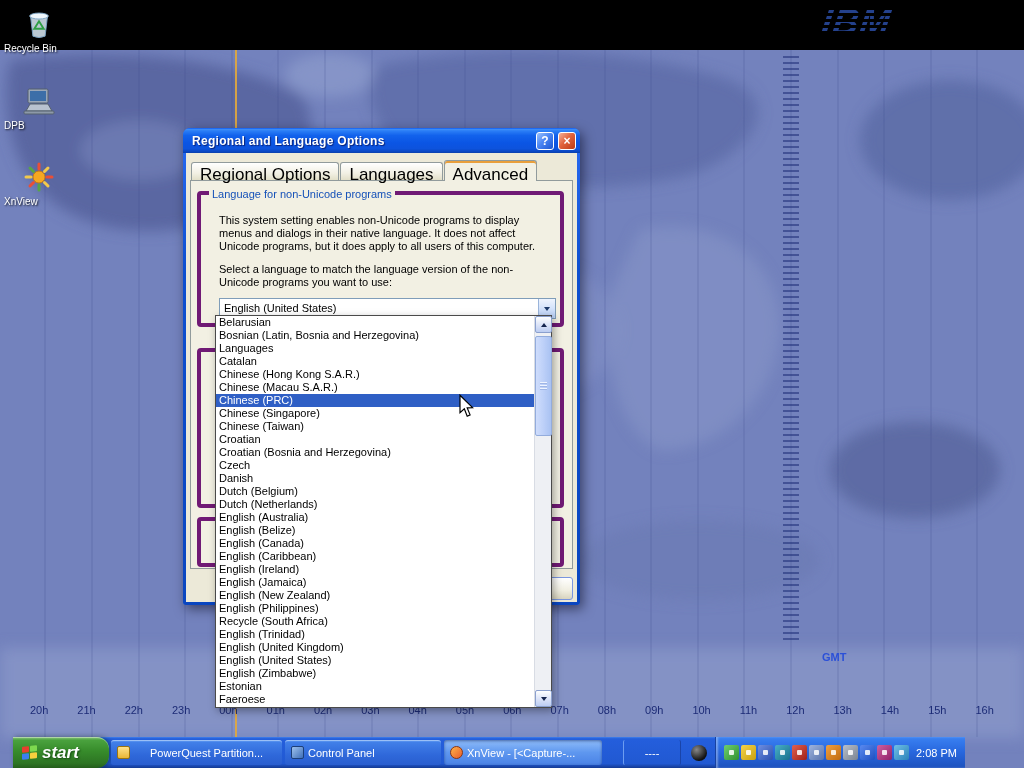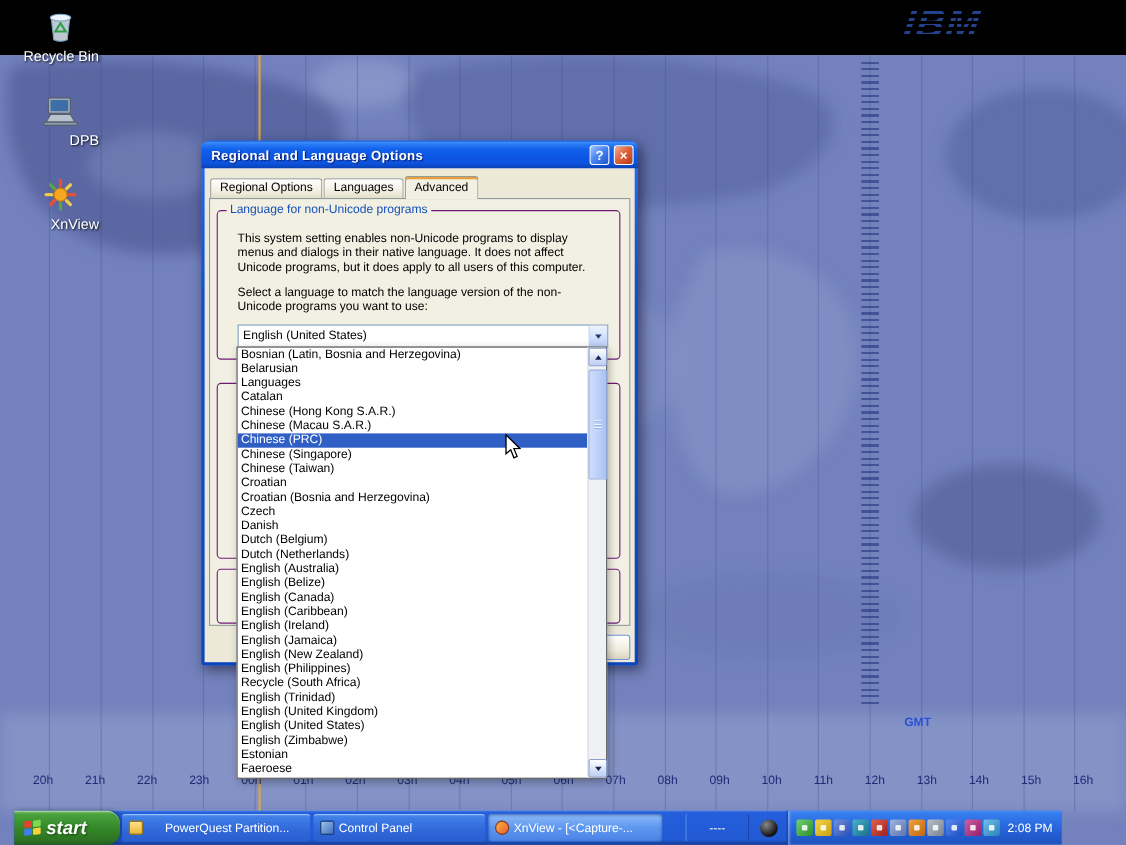--- a/index.html
+++ b/index.html
@@ -12,39 +12,39 @@
 .ibm{position:absolute;top:1px;right:92px;width:110px;height:42px;color:#24418c;font:italic 900 36px "Liberation Sans",sans-serif;letter-spacing:1px;z-index:2;}
 .ibm .txt{position:relative;display:block;transform:skewX(-8deg);}
 .ibm .bars{position:absolute;left:-6px;right:-6px;top:3px;bottom:0;z-index:3;background:repeating-linear-gradient(180deg,transparent 0 3px,#000 3px 6px);}
 .vline{position:absolute;left:235px;top:50px;width:2px;height:687px;background:#e2a93c;opacity:.9;z-index:1;}
 .dateband{position:absolute;left:783px;top:56px;width:16px;height:586px;z-index:1;background:repeating-linear-gradient(180deg,rgba(28,44,118,.55) 0 2px,rgba(28,44,118,0) 2px 6px);}
 .gmt{position:absolute;left:822px;top:651px;z-index:1;color:#2b50d8;font-size:11px;font-weight:bold;}
 .tzrow{position:absolute;left:0;top:704px;width:1024px;z-index:1;display:flex;justify-content:space-between;padding:0 30px;}
 .tz{font-size:11px;color:#1c2b76;}
 
 
-.dicon{position:absolute;width:70px;text-align:right;z-index:2;color:#fff;font-size:13px;text-shadow:1px 1px 2px rgba(0,0,0,.9);cursor:default;margin-left:16px;}
+.dicon{position:absolute;width:70px;text-align:left;z-index:2;color:#fff;font-size:10px;text-shadow:1px 1px 2px rgba(0,0,0,.9);cursor:default;}
 .dicon .ig{height:35px;display:flex;align-items:flex-end;justify-content:center;margin-bottom:3px;}
 #icon-recycle{left:4px;top:5px;}
 #icon-dpb{left:4px;top:82px;}
 #icon-xnview{left:4px;top:158px;}
 
 
 .dialog{position:absolute;left:183px;top:128px;width:397px;height:477px;z-index:10;background:linear-gradient(180deg,#2a6cf4,#0d4fd0 30%,#0a46c0);border-radius:7px 7px 3px 3px;box-shadow:3px 4px 12px rgba(0,0,20,.5);}
 .titlebar{position:absolute;left:0;top:0;right:0;height:25px;border-radius:7px 7px 0 0;display:flex;align-items:center;background:linear-gradient(180deg,#0f5af0 0%,#3b8cf8 6%,#2a7df6 12%,#1262ec 30%,#0b55e4 60%,#0d53dd 82%,#0a46c0 95%,#0b3faa 100%);}
 .titlebar .title{flex:1;color:#fff;font-size:12px;font-weight:bold;padding-left:9px;letter-spacing:.3px;white-space:nowrap;text-shadow:1px 1px 1px rgba(10,20,90,.8);}
 .tbbtn{width:18px;height:18px;border-radius:3px;border:1px solid #fff;margin-right:4px;color:#fff;font-size:12px;font-weight:bold;display:flex;align-items:center;justify-content:center;line-height:1;}
 .tbbtn.help{background:linear-gradient(135deg,#9cc2fc 0%,#4b86f4 45%,#1c55d0 100%);}
 .tbbtn.close{background:linear-gradient(135deg,#f3b19b 0%,#e1633c 45%,#bc3a14 100%);}
 .dbody{position:absolute;left:3px;right:3px;top:25px;bottom:3px;background:#ece9d8;}
 .tabs{position:absolute;left:5px;top:8px;height:20px;display:flex;align-items:flex-end;z-index:3;}
-.tab{height:18px;margin-bottom:1px;padding:2px 8px 12px;font-size:11px;background:linear-gradient(180deg,#fff,#f2f0e4 60%,#e2dfc8);border:1px solid #919b9c;border-bottom:none;border-radius:3px 3px 0 0;margin-right:1px;white-space:nowrap;}
+.tab{height:18px;margin-bottom:1px;padding:2px 8px 12px;font-size:17px;background:linear-gradient(180deg,#fff,#f2f0e4 60%,#e2dfc8);border:1px solid #919b9c;border-bottom:none;border-radius:3px 3px 0 0;margin-right:1px;white-space:nowrap;}
 .tab.active{height:21px;margin-bottom:0;padding-top:4px;background:#f2f0e3;box-shadow:inset 0 2px 0 #e99f3b;position:relative;z-index:4;}
 .tabpage{position:absolute;left:4px;right:4px;top:27px;bottom:33px;background:#f2f0e3;border:1px solid #919b9c;}
-.grp{position:absolute;border:1px solid #701a75;border-radius:4px;}
+.grp{position:absolute;border:4px solid #701a75;border-radius:4px;}
 .grp .cap{position:absolute;left:8px;top:-7px;font-size:11px;color:#1551b8;background:#f2f0e3;padding:0 3px;white-space:nowrap;}
 #g1{left:6px;top:10px;right:8px;height:136px;}
 #g2{left:6px;top:167px;right:8px;height:160px;}
 #g3{left:6px;top:336px;right:8px;height:50px;}
 .desc{position:absolute;left:18px;top:19px;width:334px;font-size:11px;line-height:13px;color:#000;}
 .desc2{position:absolute;left:18px;top:68px;width:334px;font-size:11px;line-height:13px;color:#000;}
 .combo{position:absolute;left:18px;top:103px;width:337px;height:21px;background:#fff;border:1px solid #7f9db9;display:flex;}
 .combo-text{flex:1;font-size:11px;line-height:19px;padding-left:4px;white-space:nowrap;overflow:hidden;}
 .combo-btn{width:17px;border-left:1px solid #9ab4da;background:linear-gradient(180deg,#eef4fe 0%,#d3e2fb 50%,#b6cdf5 100%);display:flex;align-items:center;justify-content:center;border-radius:0 1px 1px 0;}
 .arrdn{width:0;height:0;border:3.5px solid transparent;border-top:4.5px solid #1c3a6a;margin-top:4px;}
@@ -229,22 +229,22 @@
       </div>
       <div class="grp" id="g2"></div>
       <div class="grp" id="g3"></div>
     </div>
     <div class="pbtn"></div>
   </div>
 </div>
 
 <div class="ddlist">
   <div class="dditems">
+    <div class="li">Belarusian</div>
     <div class="li">Bosnian (Latin, Bosnia and Herzegovina)</div>
-    <div class="li">Belarusian</div>
     <div class="li">Languages</div>
     <div class="li">Catalan</div>
     <div class="li">Chinese (Hong Kong S.A.R.)</div>
     <div class="li">Chinese (Macau S.A.R.)</div>
     <div class="li sel">Chinese (PRC)</div>
     <div class="li">Chinese (Singapore)</div>
     <div class="li">Chinese (Taiwan)</div>
     <div class="li">Croatian</div>
     <div class="li">Croatian (Bosnia and Herzegovina)</div>
     <div class="li">Czech</div>

